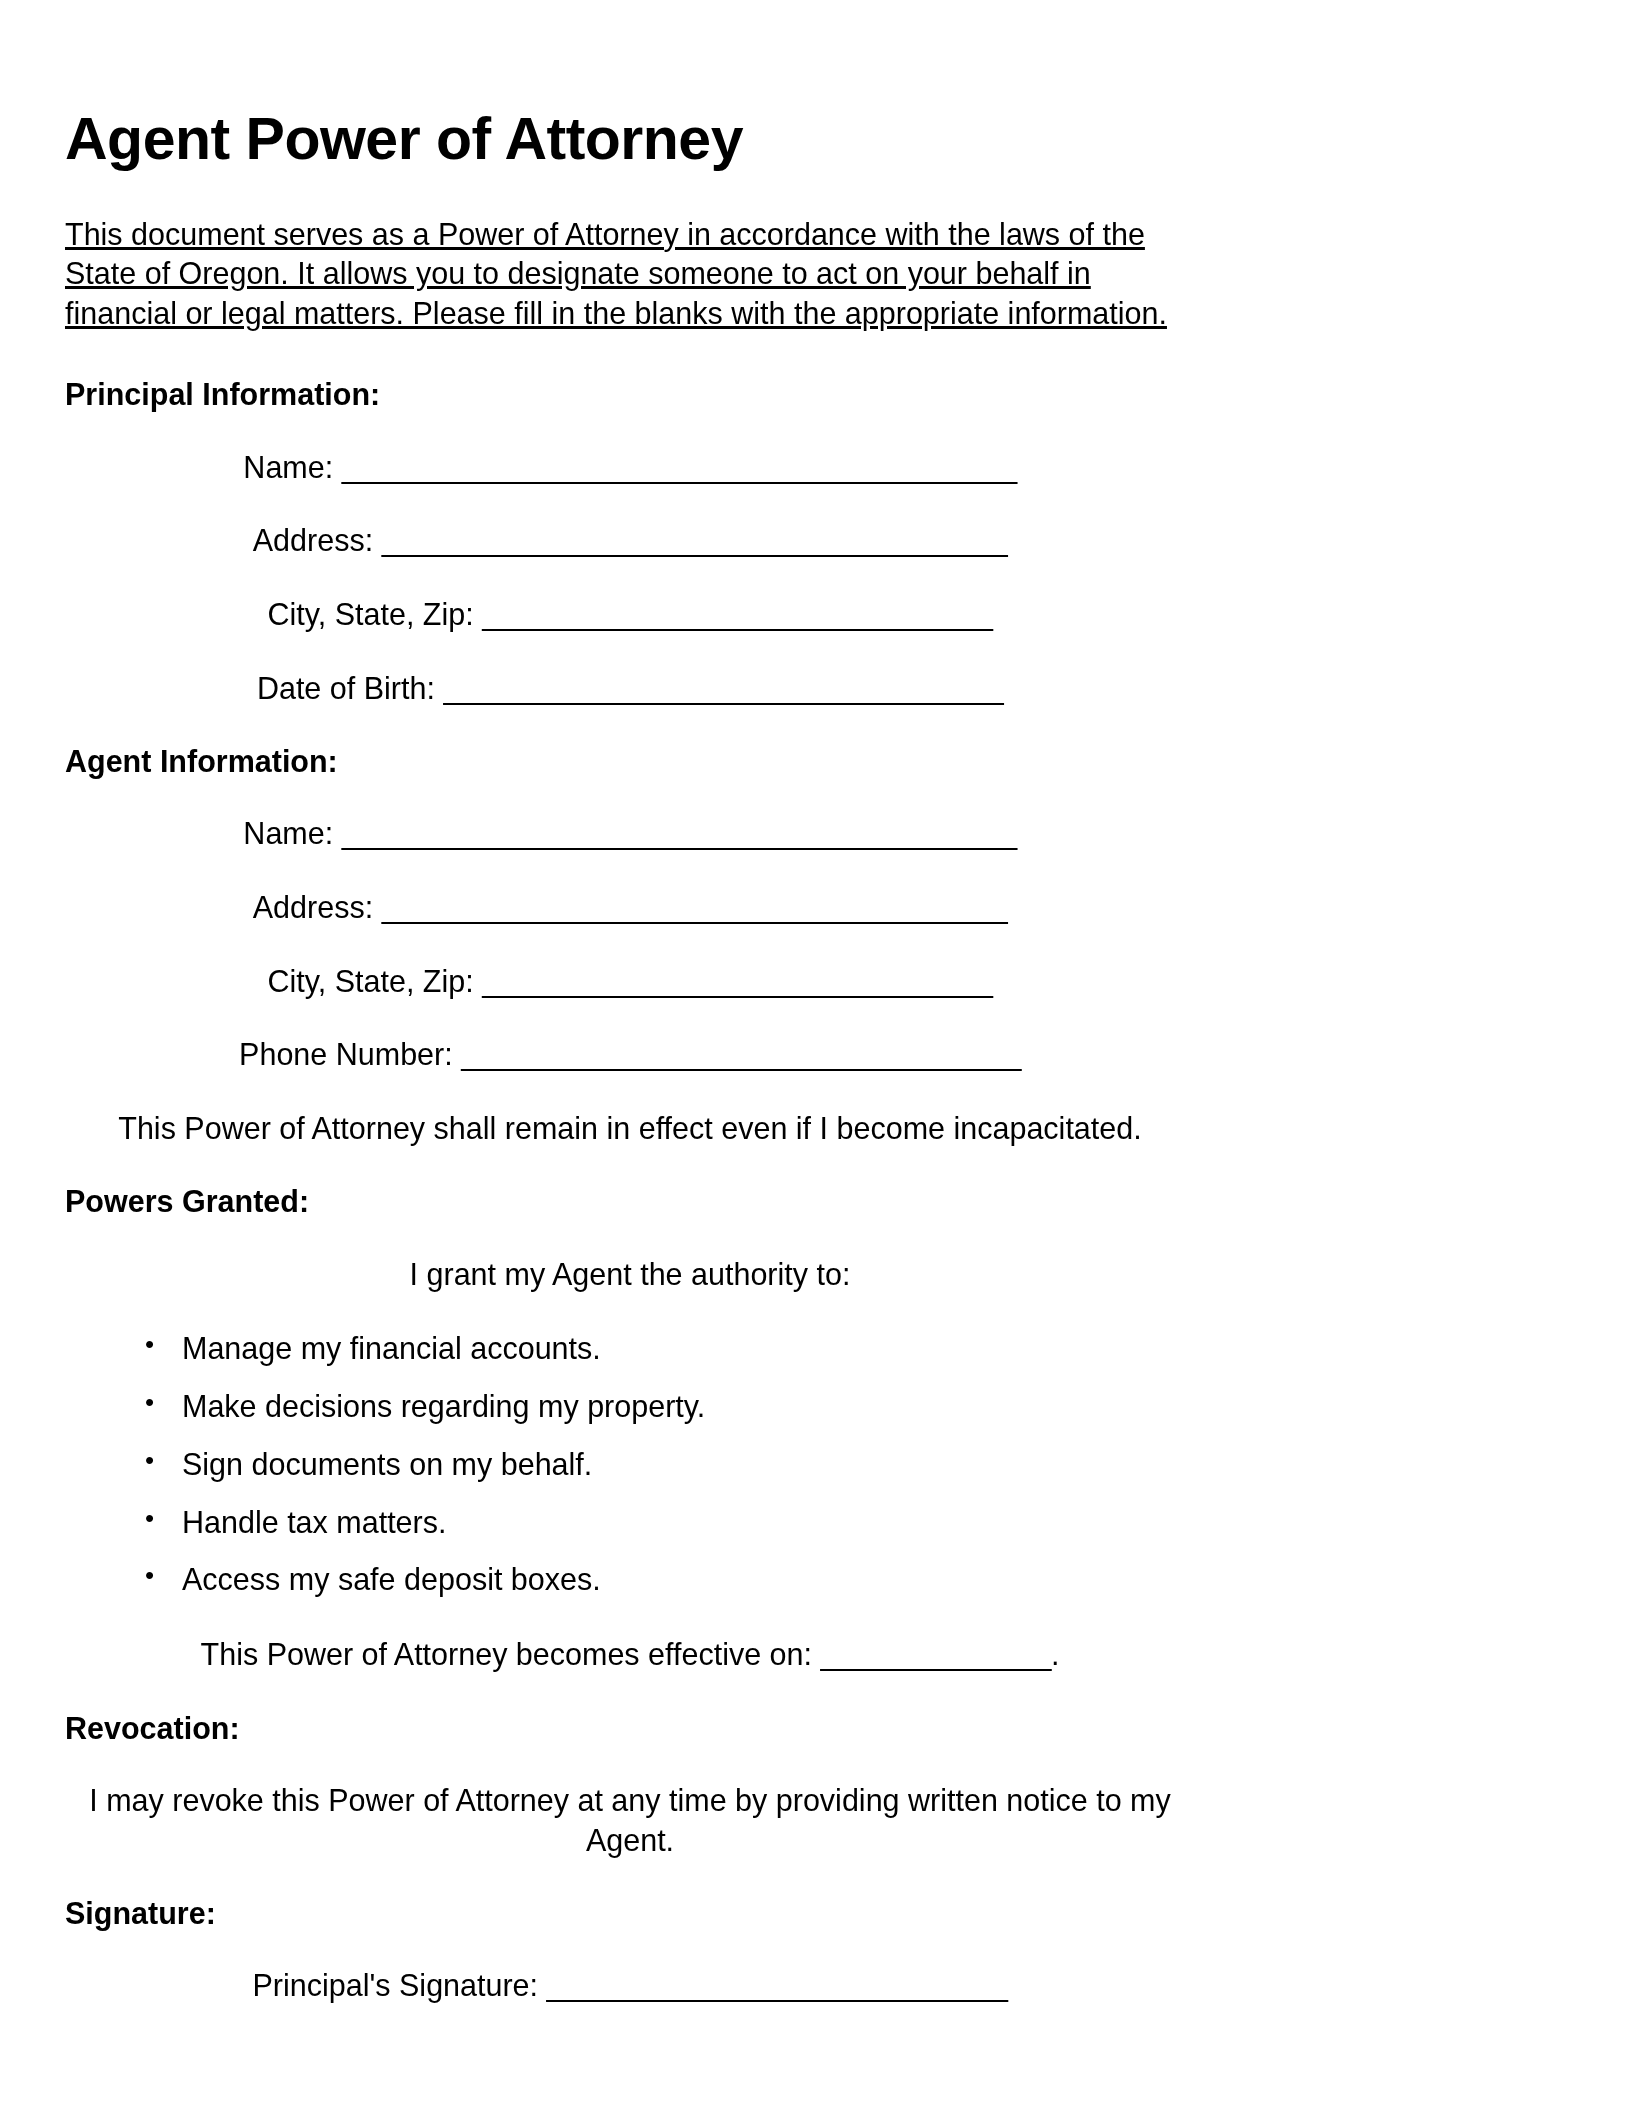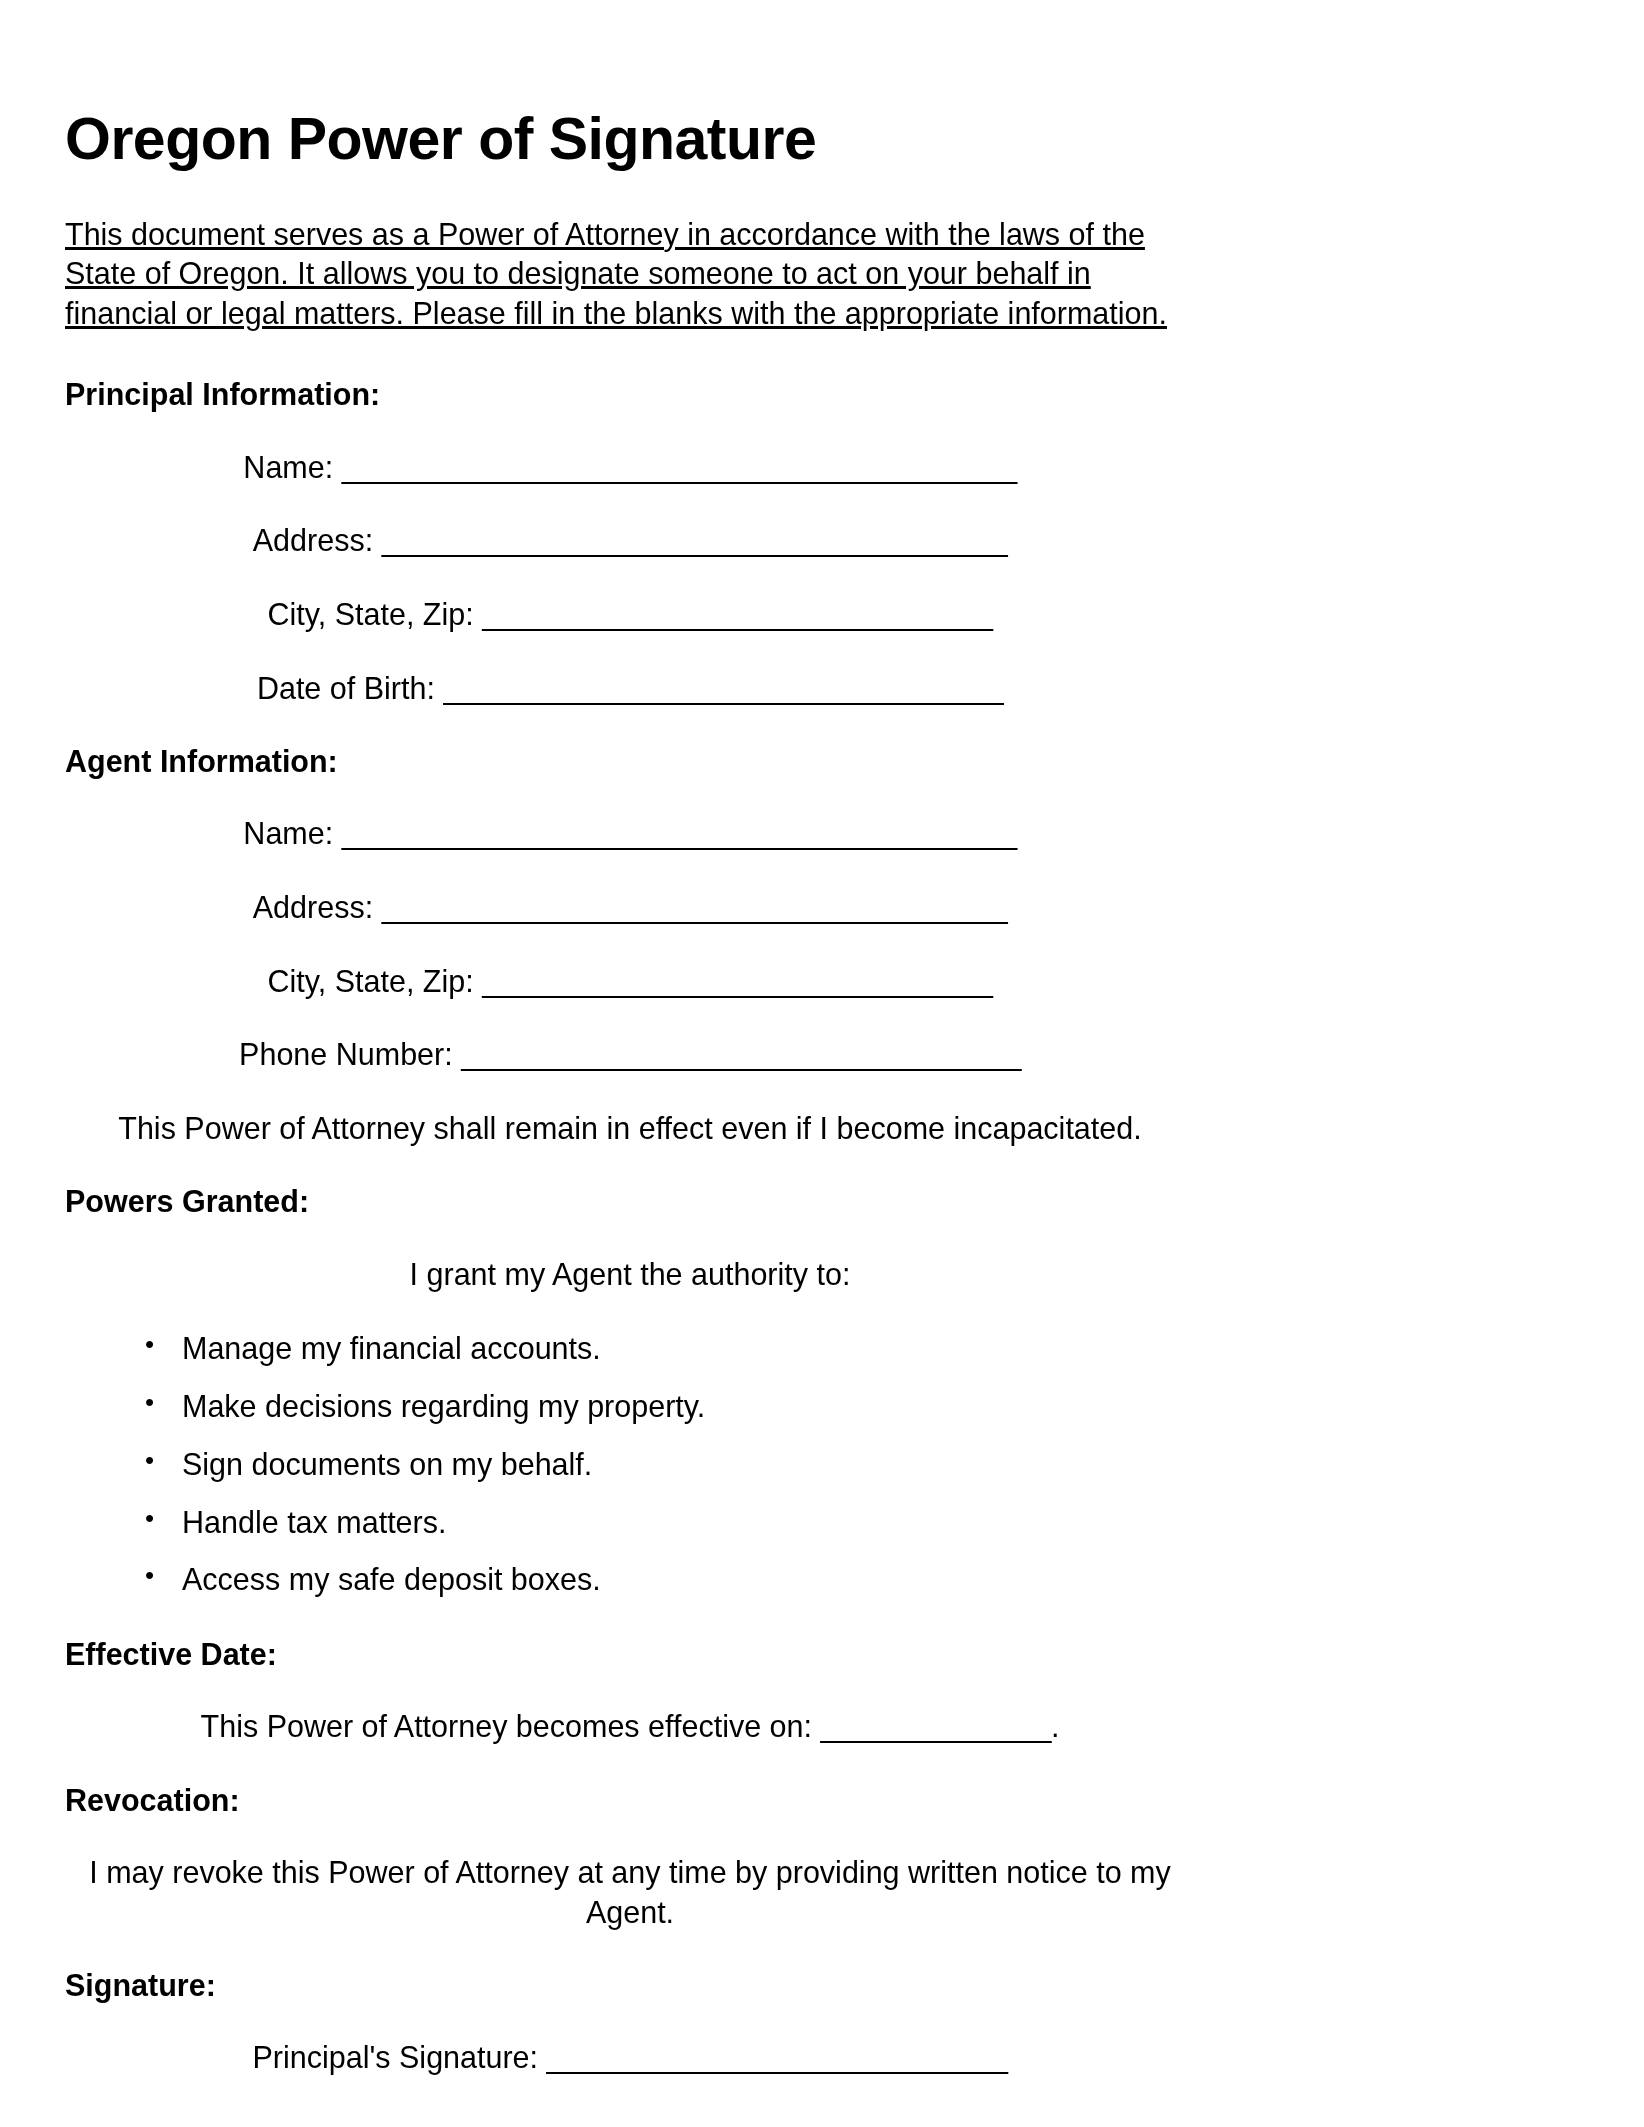--- a/index.html
+++ b/index.html
@@ -94,21 +94,21 @@
   }
 </style>
 </head>
 <body>
 
 <div class="page">
 
 
   <div class="content">
 
-    <h1 class="doc-title">Oregon Power of Signature</h1>
+    <h1 class="doc-title">Agent Power of Attorney</h1>
 
     <p class="intro">This document serves as a Power of Attorney in accordance with the laws of the State of Oregon. It allows you to designate someone to act on your behalf in financial or legal matters. Please fill in the blanks with the appropriate information.</p>
 
     <h2 class="section">Principal Information:</h2>
 
     <p class="field">
       <span>Name: </span><span class="blank">_________________________________________</span>
     </p>
     <p class="field">
       <span>Address: </span><span class="blank">______________________________________</span>
@@ -141,21 +141,20 @@
     <p class="para">I grant my Agent the authority to:</p>
 
     <ul class="powers">
       <li>Manage my financial accounts.</li>
       <li>Make decisions regarding my property.</li>
       <li>Sign documents on my behalf.</li>
       <li>Handle tax matters.</li>
       <li>Access my safe deposit boxes.</li>
     </ul>
 
-    <h2 class="section">Effective Date:</h2>
     <p class="field">
       <span>This Power of Attorney becomes effective on: </span><span class="blank">______________</span><span>.</span>
     </p>
 
     <h2 class="section">Revocation:</h2>
     <p class="para">I may revoke this Power of Attorney at any time by providing written notice to my Agent.</p>
 
     <h2 class="section">Signature:</h2>
     <p class="field">
       <span>Principal's Signature: </span><span class="blank">____________________________</span>

